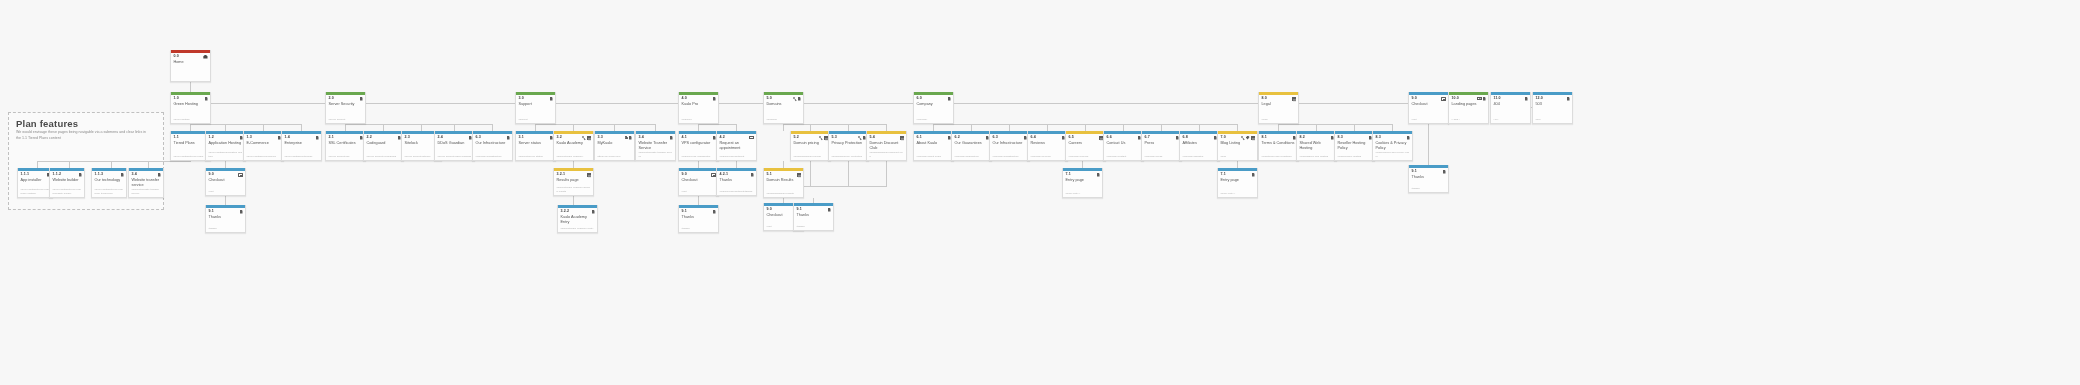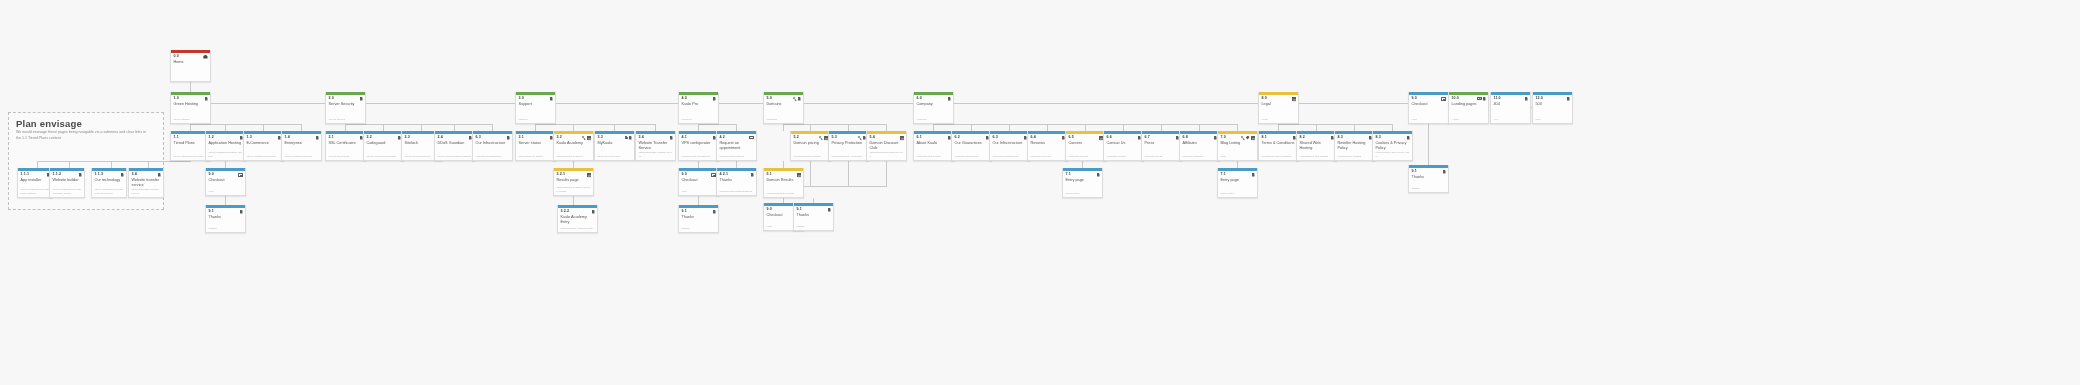--- a/index.html
+++ b/index.html
@@ -108,21 +108,21 @@
   .ic-img{width:4.4px;height:3.6px;border:0.6px solid #5d5d5d;box-sizing:border-box;background:#fdfdfd;}
   .ic-img::after{content:"";position:absolute;left:0.4px;bottom:0.3px;width:3.2px;height:1.4px;
      background:#5d5d5d;clip-path:polygon(0 100%,28% 25%,52% 100%,72% 45%,100% 100%);}
 </style>
 </head>
 <body>
 
 <div id="canvas">
 
   <div class="group" style="left:8px;top:112px;width:156px;height:98px;"></div>
-  <div class="group-title" style="left:16px;top:118px;">Plan envisage</div>
+  <div class="group-title" style="left:16px;top:118px;">Plan features</div>
   <div class="group-sub" style="left:16px;top:130px;">We would envisage these pages being navigable via a submenu and clear links in the 1.1 Tiered Plans content</div>
 
   <div id="lines-layer">
       <div class="ln v" style="left: 190px; top: 82px; height: 10px;"></div>
       <div class="ln h" style="left: 190px; top: 103px; width: 1258px;"></div>
       <div class="ln v" style="left: 1448px; top: 103px; height: 1px;"></div>
       <div class="ln v" style="left: 190px; top: 124px; height: 7px;"></div>
       <div class="ln h" style="left: 190px; top: 124px; width: 112px;"></div>
       <div class="ln v" style="left: 225px; top: 124px; height: 7px;"></div>
       <div class="ln v" style="left: 263px; top: 124px; height: 7px;"></div>

